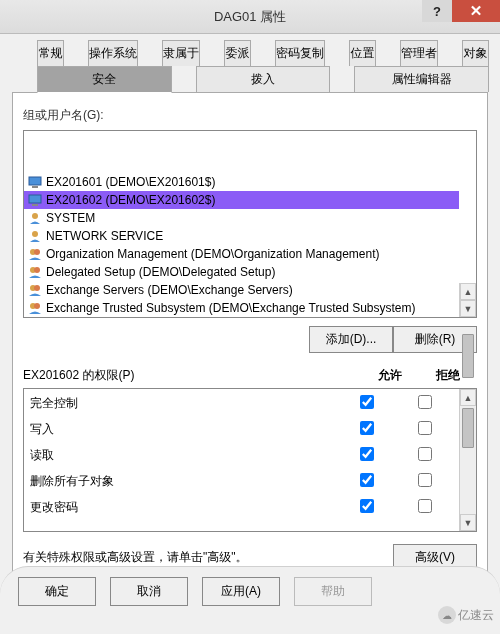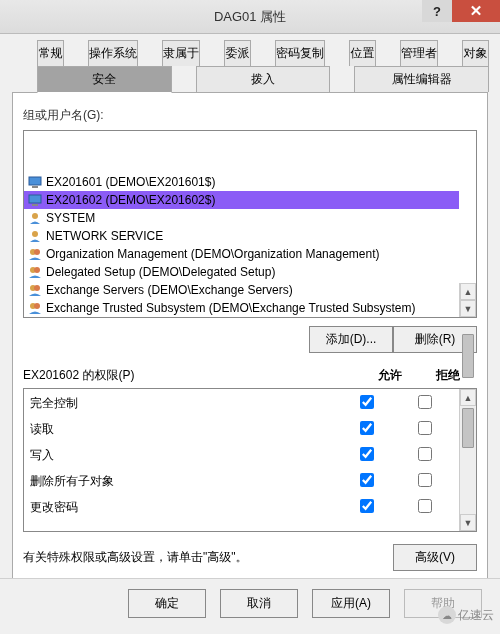--- a/index.html
+++ b/index.html
@@ -31,21 +31,21 @@
 .perm-title { flex: 1; }
 .perm-col { width: 58px; text-align: center; font-weight: bold; }
 .permbox { border: 1px solid #888; height: 144px; display: flex; margin-top: 4px; }
 .perm-inner { flex: 1; overflow: hidden; }
 .perm-row { display: flex; align-items: flex-end; padding: 3px 6px; }
 .perm-name { flex: 1; }
 .perm-cb { width: 58px; text-align: center; }
 .perm-cb input { width: 14px; height: 14px; }
 .adv-row { display: flex; align-items: center; margin-top: 12px; gap: 10px; }
 .adv-text { flex: 1; }
-.bottom-buttons { position: absolute; bottom: 0; left: 0; right: 0; padding: 10px 18px 16px 18px; display: flex; justify-content: flex-end; gap: 14px; background: #f0f0f0; border-top: 1px solid #d0d0d0; }
+.bottom-buttons { position: absolute; bottom: 0; left: 0; right: 0; padding: 10px 18px 28px 18px; display: flex; justify-content: flex-start; gap: 14px; background: #f0f0f0; border-top: 1px solid #d0d0d0; border-radius: 28px; }
 .bottom-buttons .btn { min-width: 78px; padding: 5px 6px; }
 .watermark { position: absolute; right: 6px; bottom: 10px; font-size: 11px; color: #888; display: flex; align-items: center; gap: 2px; pointer-events: none; }
 .watermark .wm-ico { width: 18px; height: 18px; border-radius: 50%; background: #d8d8d8; display: inline-flex; align-items: center; justify-content: center; color: #888; font-size: 10px;}
 </style>
 </head>
 <body>
 
 <div class="titlebar">
   <span class="titlebar-title">DAG01 属性</span>
   <div class="title-buttons">
@@ -174,26 +174,26 @@
     </div>
 
     <div class="permbox">
       <div class="perm-inner" id="permlist">
           <div class="perm-row">
             <div class="perm-name">完全控制</div>
             <div class="perm-cb"><input type="checkbox" checked="" style=""></div>
             <div class="perm-cb"><input type="checkbox" style=""></div>
           </div>
           <div class="perm-row">
+            <div class="perm-name">写入</div>
+            <div class="perm-cb"><input type="checkbox" checked="" style=""></div>
+            <div class="perm-cb"><input type="checkbox" style=""></div>
+          </div>
+          <div class="perm-row">
             <div class="perm-name">读取</div>
-            <div class="perm-cb"><input type="checkbox" checked="" style=""></div>
-            <div class="perm-cb"><input type="checkbox" style=""></div>
-          </div>
-          <div class="perm-row">
-            <div class="perm-name">写入</div>
             <div class="perm-cb"><input type="checkbox" checked="" style=""></div>
             <div class="perm-cb"><input type="checkbox" style=""></div>
           </div>
           <div class="perm-row">
             <div class="perm-name">删除所有子对象</div>
             <div class="perm-cb"><input type="checkbox" checked="" style=""></div>
             <div class="perm-cb"><input type="checkbox" style=""></div>
           </div>
           <div class="perm-row">
             <div class="perm-name">更改密码</div>

